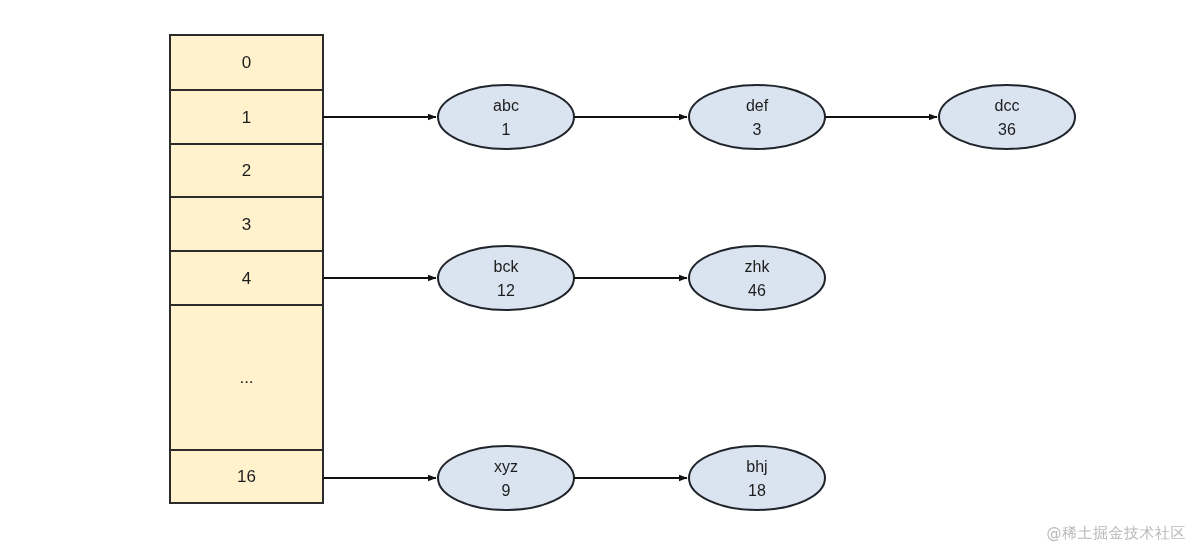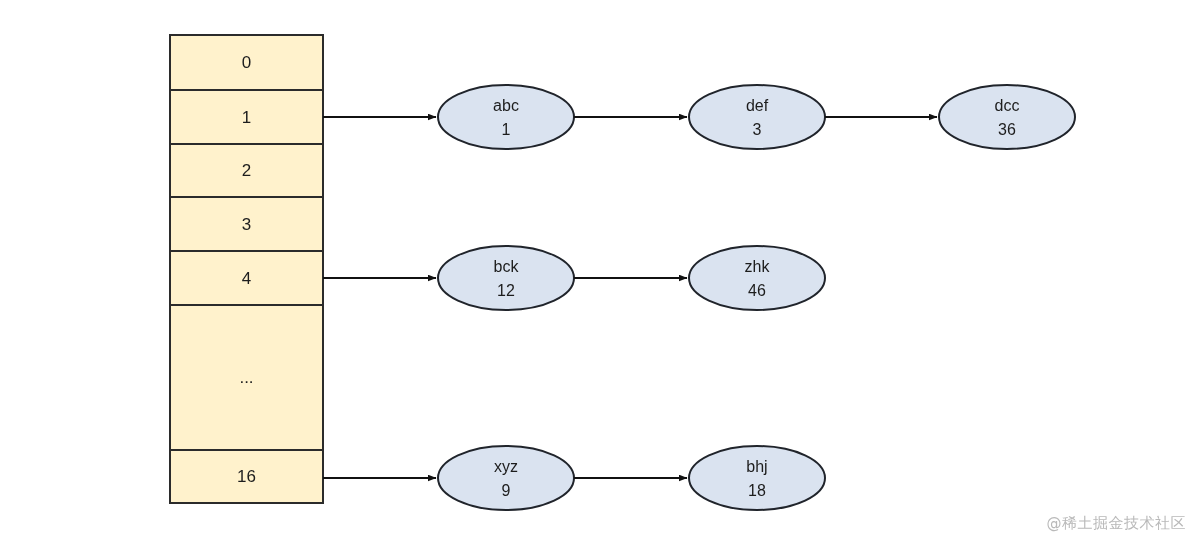--- a/index.html
+++ b/index.html
@@ -35,21 +35,21 @@
   .node-value-text {
     font-family: "Liberation Sans", sans-serif;
     fill: #1d1d1d;
   }
   .bucket-cell-text { font-size: 17px; }
   .node-label-text  { font-size: 16px; }
   .node-value-text  { font-size: 16px; }
   .watermark {
     position: absolute;
     right: 14px;
-    bottom: 14px;
+    bottom: 4px;
     font-family: "DejaVu Sans", sans-serif;
     font-size: 15px;
     color: #b9b9b9;
     letter-spacing: 0.5px;
     white-space: nowrap;
     user-select: none;
   }
 </style>
 </head>
 <body>

